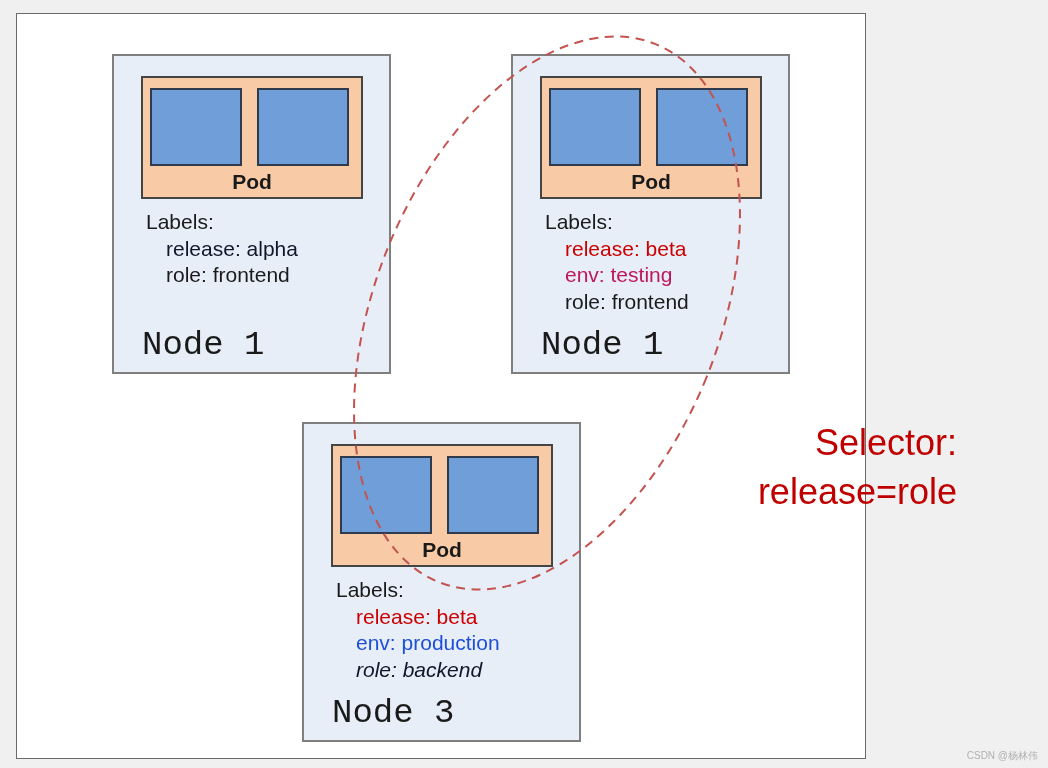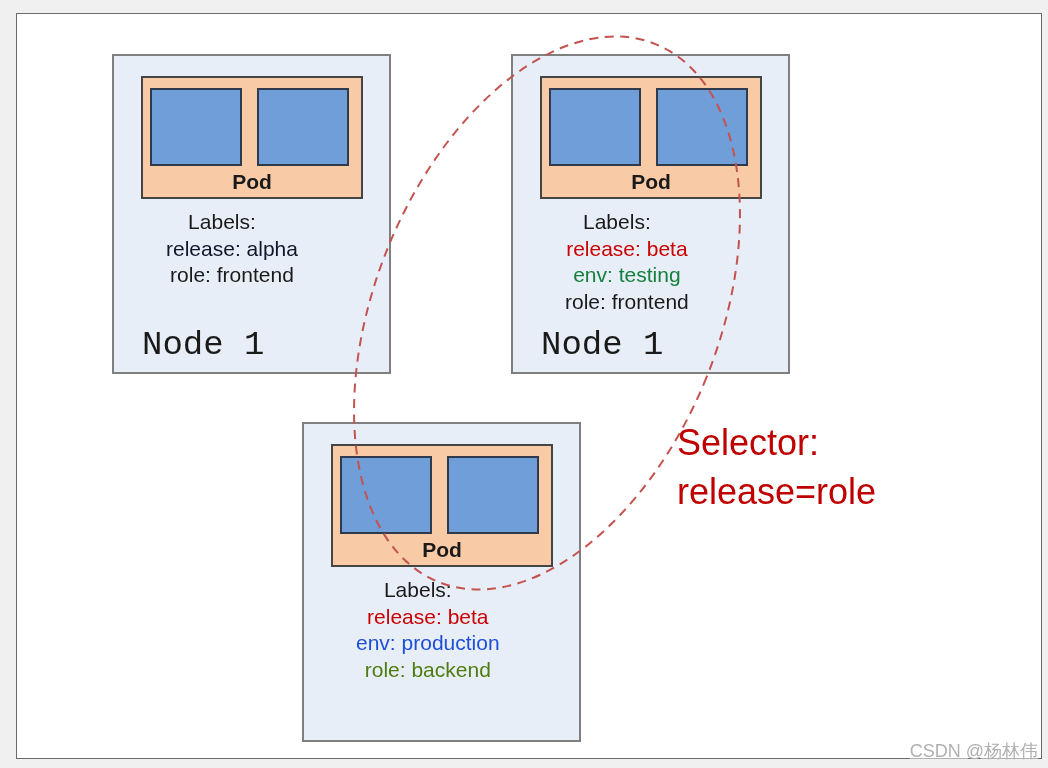--- a/index.html
+++ b/index.html
@@ -6,21 +6,21 @@
   html, body {
     width: 1048px; height: 768px;
     font-family: "Liberation Sans", "DejaVu Sans", sans-serif;
     background: var(--page-bg, #f0f0f0);
     position: relative;
     overflow: hidden;
   }
   .canvas {
     position: absolute;
     left: 16px; top: 13px;
-    width: 1026px; height: 746px;
+    width: 850px; height: 746px;
     background: var(--canvas-bg, #ffffff);
     border: 1px solid var(--canvas-border, #6a6a6a);
   }
   .node {
     position: absolute;
     width: 279px; height: 320px;
     background: var(--node-fill, #e8eef8);
     border: 2px solid var(--node-border, #7f7f7f);
   }
   .pod {
@@ -46,54 +46,52 @@
     font-size: 21px;
     font-weight: bold;
     color: var(--text, #1a1a1a);
   }
   .labels {
     position: absolute;
     left: 32px; top: 153px;
     font-size: 21px;
     line-height: 26.5px;
     color: var(--text, #1a1a1a);
-    text-align: center;
   }
   .label-line { padding-left: 20px; white-space: nowrap; }
   .node-title {
     position: absolute;
     left: 28px; bottom: 8px;
     font-size: 34px;
     color: var(--text, #1a1a1a);
     white-space: nowrap;
     font-family: Liberation Mono, monospace;
   }
   .overlay {
     position: absolute;
     left: 0; top: 0;
     pointer-events: none;
     z-index: 5;
   }
   .selector-text {
     position: absolute;
     left: 660px; top: 404px;
     width: 280px;
-    text-align: left;
+    text-align: right;
     font-size: 36px;
     line-height: 49px;
     color: var(--selector-text, #c00000);
     white-space: nowrap;
   }
   .watermark {
     position: absolute;
     right: 10px; bottom: 5px;
-    font-size: 18px;
+    font-size: 10px;
     color: var(--watermark, #b0b0b0);
     z-index: 9;
-    text-decoration: underline;
   }
 </style>
 </head>
 <body>
 
 <div class="canvas">
 
   <div class="node" style="left:95px; top:40px;">
     <div class="pod">
       <div class="containers">
@@ -114,40 +112,41 @@
     <div class="pod">
       <div class="containers">
         <div class="container-box"></div>
         <div class="container-box"></div>
       </div>
       <div class="pod-label">Pod</div>
     </div>
     <div class="labels">
       <div class="labels-heading">Labels:</div>
       <div class="label-line" style="color: rgb(204, 0, 0);">release: beta</div>
-      <div class="label-line" style="color: #15803d;">env: testing</div>
+      <div class="label-line" style="color: #be185d;">env: testing</div>
       <div class="label-line" style="color: rgb(26, 26, 26);">role: frontend</div>
     </div>
     <div class="node-title">Node 1</div>
   </div>
 
   <div class="node" style="left:285px; top:408px;">
     <div class="pod">
       <div class="containers">
         <div class="container-box"></div>
         <div class="container-box"></div>
       </div>
       <div class="pod-label">Pod</div>
     </div>
     <div class="labels">
       <div class="labels-heading">Labels:</div>
       <div class="label-line" style="color: rgb(204, 0, 0);">release: beta</div>
       <div class="label-line" style="color: #1d4ed8;">env: production</div>
-      <div class="label-line" style="color: #4d7c0f;">role: backend</div>
+      <div class="label-line" style="color: #0f172a; font-style: italic;">role: backend</div>
     </div>
+    <div class="node-title">Node 3</div>
   </div>
 
   <svg class="overlay" width="1017" height="746" viewBox="0 0 1017 746">
     <ellipse cx="530" cy="299" rx="172" ry="290" transform="rotate(22 530 299)" fill="none" stroke-width="2" stroke-dasharray="9 6.5" style="stroke: var(--ellipse-stroke, #c4534f)"></ellipse>
   </svg>
 
   <div class="selector-text">
     <div>Selector:</div>
     <div>release=role</div>
   </div>

